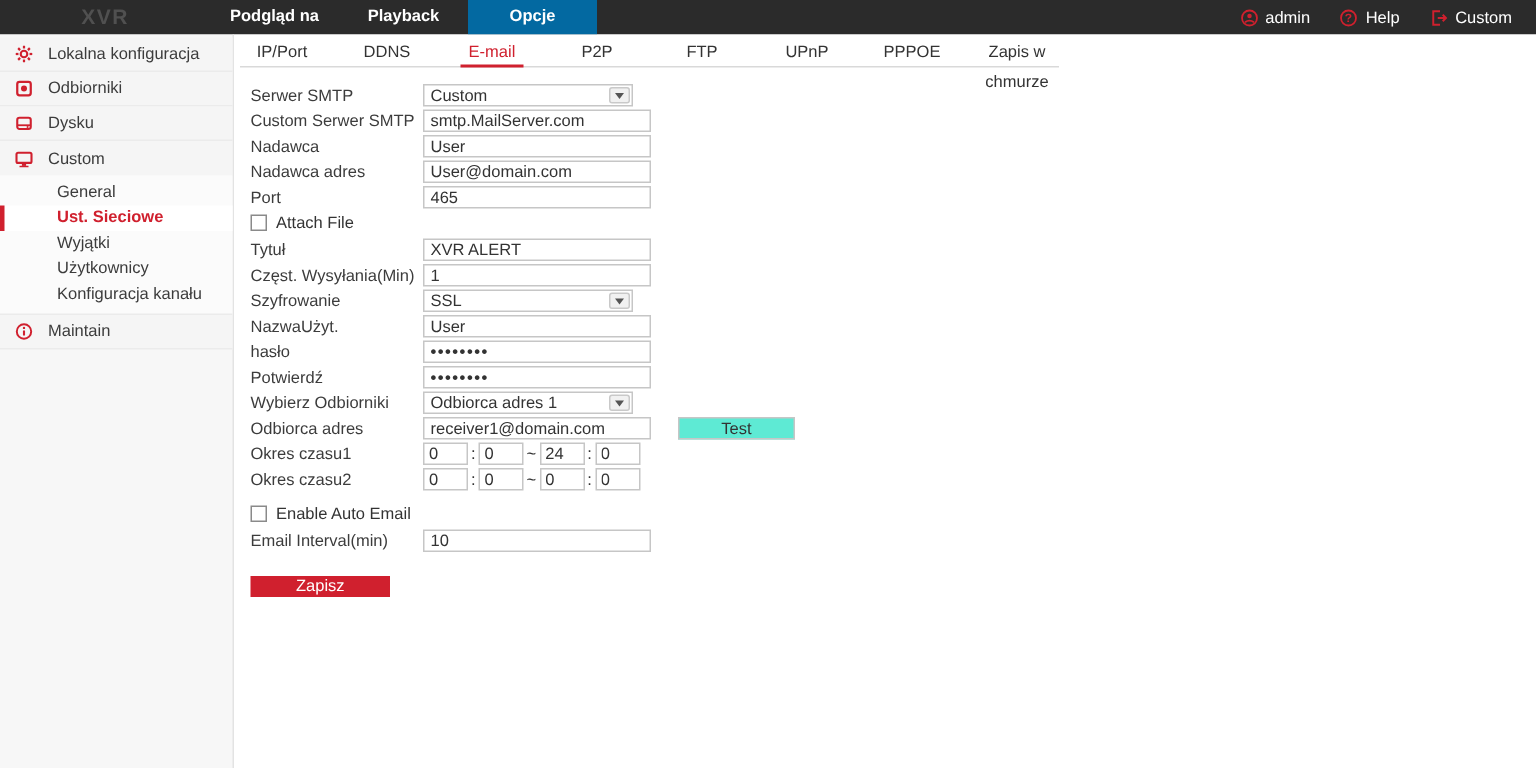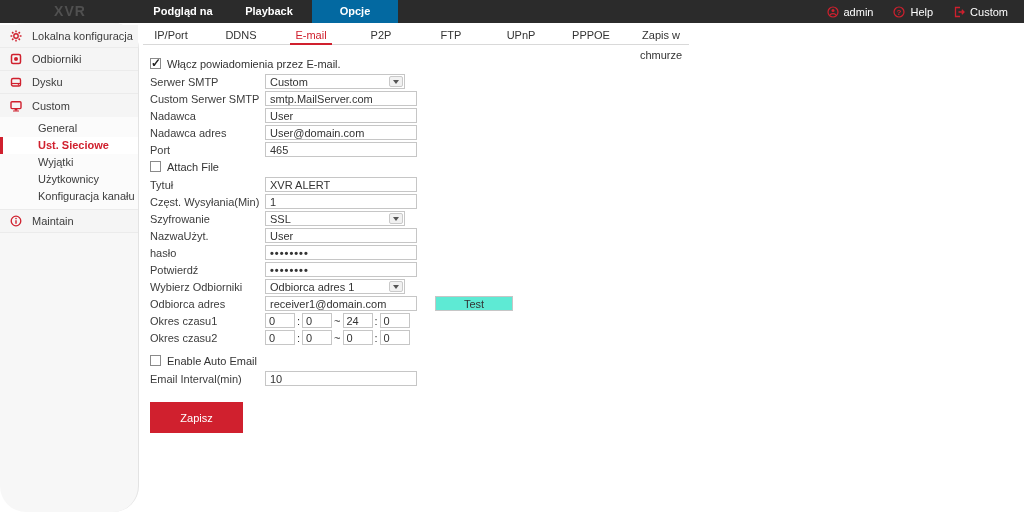--- a/index.html
+++ b/index.html
@@ -16,22 +16,22 @@
   .top-menu-item { width: 86px; text-align: center; line-height: 23px; color: #fff;
                    font-weight: bold; cursor: pointer; }
   .top-menu-item.active { background: #0369a1; }
   .topbar-right { margin-left: auto; display: flex; align-items: center; gap: 20px;
                   padding-right: 16px; color: #fff; }
   .tb-item { display: flex; align-items: center; gap: 5px; cursor: pointer; }
   .tb-item svg { display: block; }
 
   
   .layout { display: flex; height: 489px; }
-  .sidebar { width: 139px; background: #f7f7f7; border-right: 1px solid #e3e3e3;
-             padding-top: 2px; border-radius: 26px; }
+  .sidebar { width: 156px; background: #f7f7f7; border-right: 1px solid #e3e3e3;
+             padding-top: 2px; }
   .side-item { height: 23px; display: flex; align-items: center; gap: 10px;
                padding-left: 10px; border-bottom: 1px solid #ebebeb; color: #3c3c3c;
                cursor: pointer; background: #f5f5f5; }
   .side-item svg { display: block; flex: 0 0 auto; }
   .side-sub { padding: 3px 0 4px 0; background: #fbfbfb; border-bottom: 1px solid #ebebeb; }
   .side-sub-item { height: 17px; line-height: 17px; padding-left: 35px;
                    border-left: 3px solid transparent; cursor: pointer; color: #3c3c3c; }
   .side-sub-item.selected { border-left-color: #d0202e; color: #d0202e;
                             font-weight: bold; background: #fff; }
 
@@ -67,21 +67,21 @@
                     display: flex; align-items: center; justify-content: center; }
   .tri { width: 0; height: 0; border: 3px solid transparent; border-top: 4px solid #555;
          margin-top: 3px; }
   .time-input { width: 30px; height: 15px; border: 1px solid #c6c6c6; font-size: 11px;
                 font-family: inherit; padding-left: 3px; color: #333; }
   .sep { margin: 0 2px; color: #333; }
   .test-btn { margin-left: 18px; width: 78px; height: 15px; background: #5eead4;
               border: 1px solid #c6c6c6; font-size: 11px; font-family: inherit;
               color: #333; cursor: pointer; }
   .gap { height: 6px; }
-  .save-btn { margin-top: 16px; width: 93px; height: 31px; background: #d0202e;
+  .save-btn { margin-top: 16px; width: 93px; height: 14px; background: #d0202e;
               color: #fff; border: none; font-size: 11px; font-family: inherit;
               cursor: pointer; display: block; }
 </style>
 </head>
 <body>
 
 <div class="topbar">
   <div class="logo">XVR</div>
   <div class="top-menu">
     <div class="top-menu-item">Podgląd na żywo</div>
@@ -196,24 +196,20 @@
       <div class="tab active">E-mail</div>
       <div class="tab">P2P</div>
       <div class="tab">FTP</div>
       <div class="tab">UPnP</div>
       <div class="tab">PPPOE</div>
       <div class="tab wrap">Zapis w chmurze</div>
     </div>
 
     <div class="form">
 
-      <div class="cbrow">
-        <span class="cb checked"></span>
-        <span>Włącz powiadomienia przez E-mail.</span>
-      </div>
 
       <div class="frow">
         <label class="flabel">Serwer SMTP</label>
         <div class="fselect">
           <span>Custom</span>
           <span class="arrow">
               <i class="tri"></i>
             </span>
         </div>
       </div>

